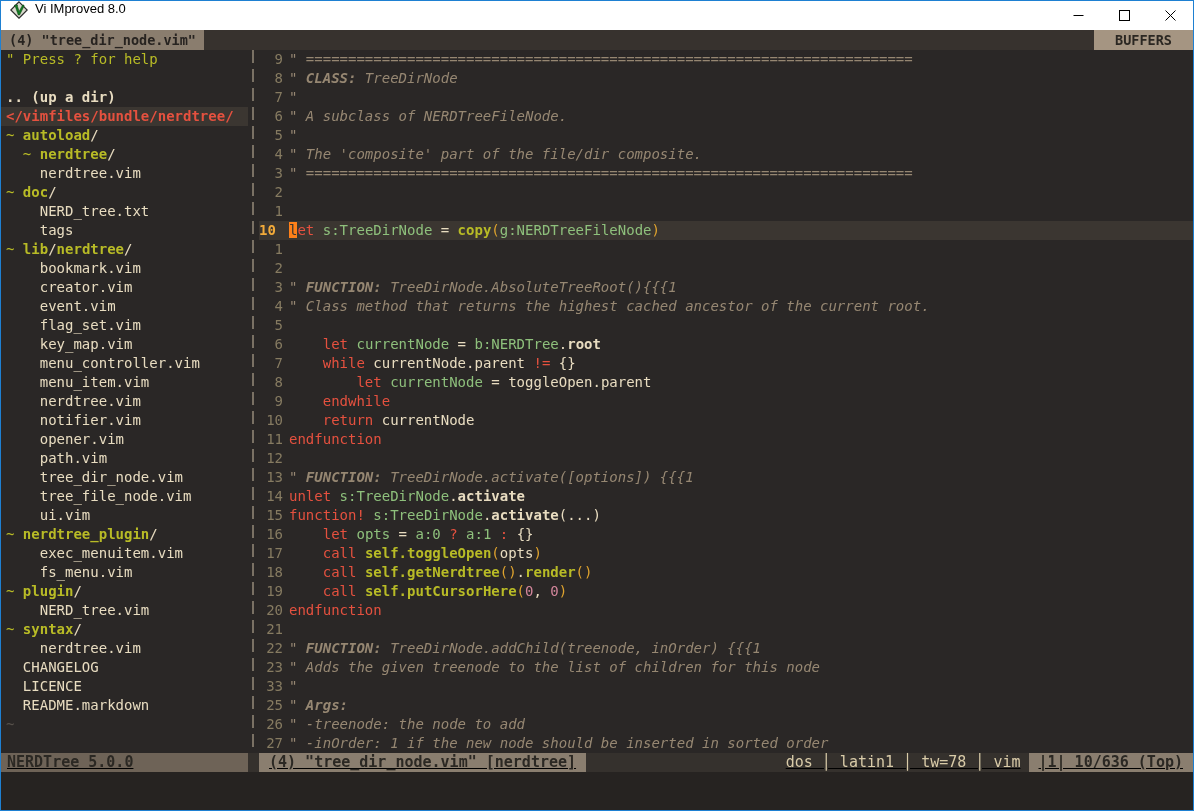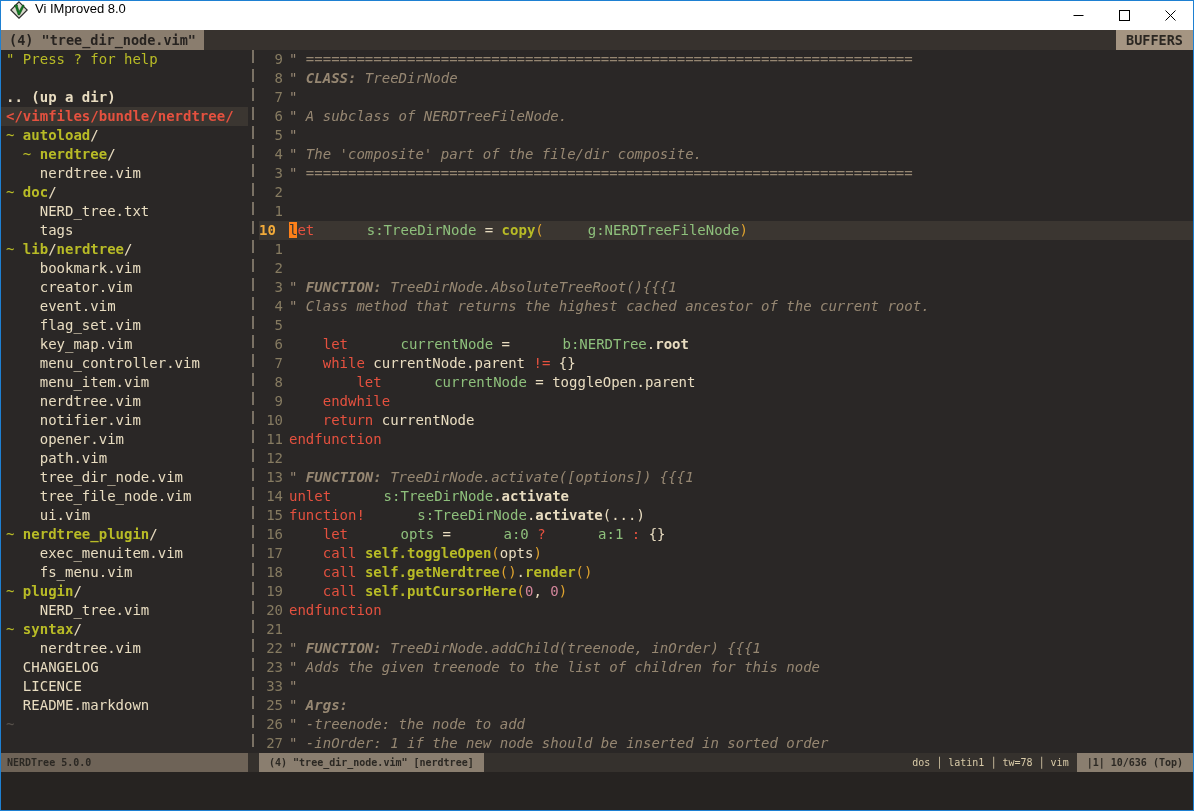--- a/index.html
+++ b/index.html
@@ -13,44 +13,44 @@
   
   .titlebar{height:29px;background:#ffffff;display:flex;align-items:flex-start;flex:none;}
   .title-icon{margin-left:9px;width:18px;height:18px;flex:none;}
   .title-text{margin-left:7px;font:13px "Liberation Sans",sans-serif;color:#000;}
   .controls{margin-left:auto;display:flex;height:100%;}
   .ctrl{width:46px;height:100%;display:flex;align-items:center;justify-content:center;background:transparent;border:0;padding:0;cursor:default;}
   
   .tabbar{height:20px;background:var(--tabbarBg);display:flex;flex:none;
     font-weight:bold;font-size:13.5px;line-height:20px;white-space:pre;}
   .tab{background:var(--tabActiveBg);color:var(--tabActiveFg);padding:0 8px;}
-  .buffers{margin-left:auto;background:var(--buffersBg);color:var(--buffersFg);padding:0 10px;}
+  .buffers{margin-left:auto;background:var(--buffersBg);color:var(--buffersFg);padding:0 21px;}
   
   .content{flex:1;display:flex;overflow:hidden;font-size:14px;line-height:19px;}
   .sidebar{width:247px;flex:none;overflow:hidden;}
   .sidebar .row{height:19px;white-space:pre;padding-left:5px;}
   .separator{width:11px;flex:none;position:relative;}
   .separator::before{content:"";position:absolute;left:4px;top:0;bottom:0;width:2px;
     background:repeating-linear-gradient(to bottom,var(--sepDash) 0 13px,transparent 13px 19px);}
   .editor{flex:1;overflow:hidden;}
   .editor .row{height:19px;white-space:pre;display:flex;}
   .gutter{width:24px;flex:none;text-align:right;color:var(--linenr);}
   .code{margin-left:6px;}
   .row.cur{background:var(--bgCursor);}
   .row.cur .gutter{text-align:left;color:var(--cursorNum);font-weight:bold;}
   
   .c-fg{color:var(--fg);}        .c-red{color:var(--red);}
-  .c-green{color:var(--green);}  .c-aqua{color:var(--aqua);margin-left:44px;}
+  .c-green{color:var(--green);}  .c-aqua{color:var(--aqua);}
   .c-yellow{color:var(--yellow);}.c-purple{color:var(--purple);}
   .c-gray{color:var(--gray);}    .c-dim{color:var(--dim);}
   .c-cursor{background:var(--cursorBlock);color:var(--bgCursor);}
   .s-b{font-weight:bold;} .s-i{font-style:italic;} .s-bi{font-weight:bold;font-style:italic;}
   
   .statusline{height:19px;flex:none;display:flex;background:var(--statusMidBg);
-    font-size:10px;line-height:19px;white-space:pre;}
+    font-size:15px;line-height:19px;white-space:pre;text-decoration:underline;}
   .seg-nerdtree{width:247px;flex:none;box-sizing:border-box;background:var(--statusLeftBg);
     color:var(--statusDarkFg);font-weight:bold;padding-left:6px;}
   .seg-gap{width:11px;flex:none;background:var(--statusMidBg);}
   .seg-file{background:var(--statusFileBg);color:var(--statusDarkFg);font-weight:bold;padding:0 10px;}
   .seg-spacer{flex:1;}
   .seg-opts{color:var(--statusMidFg);padding-right:8px;}
   .seg-right{background:var(--statusFileBg);color:var(--statusDarkFg);font-weight:bold;padding:0 10px;}
   
   .cmdline{height:38px;flex:none;background:var(--cmdBg);}
 </style>

